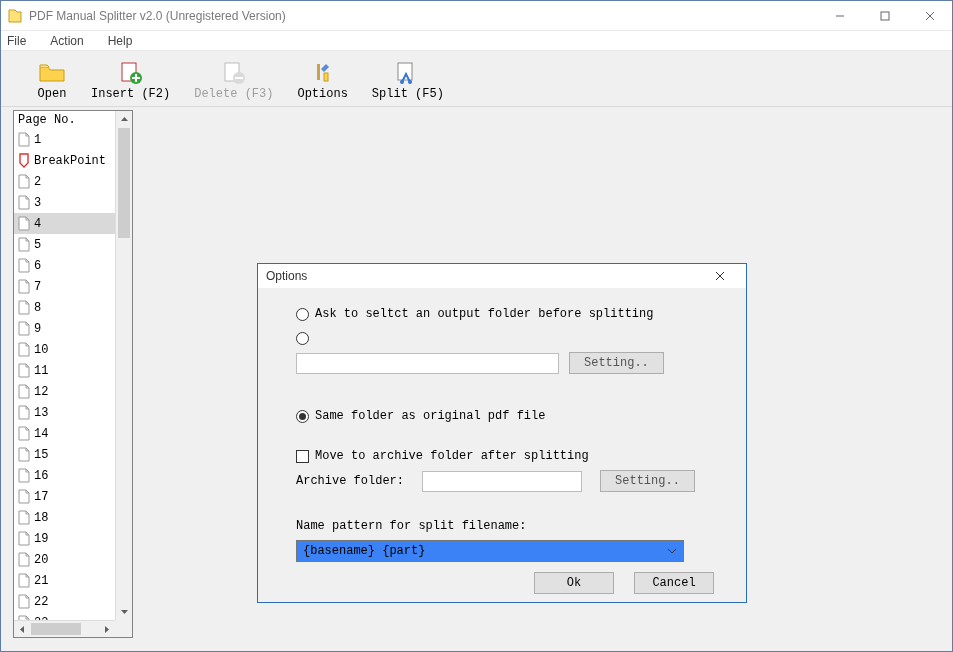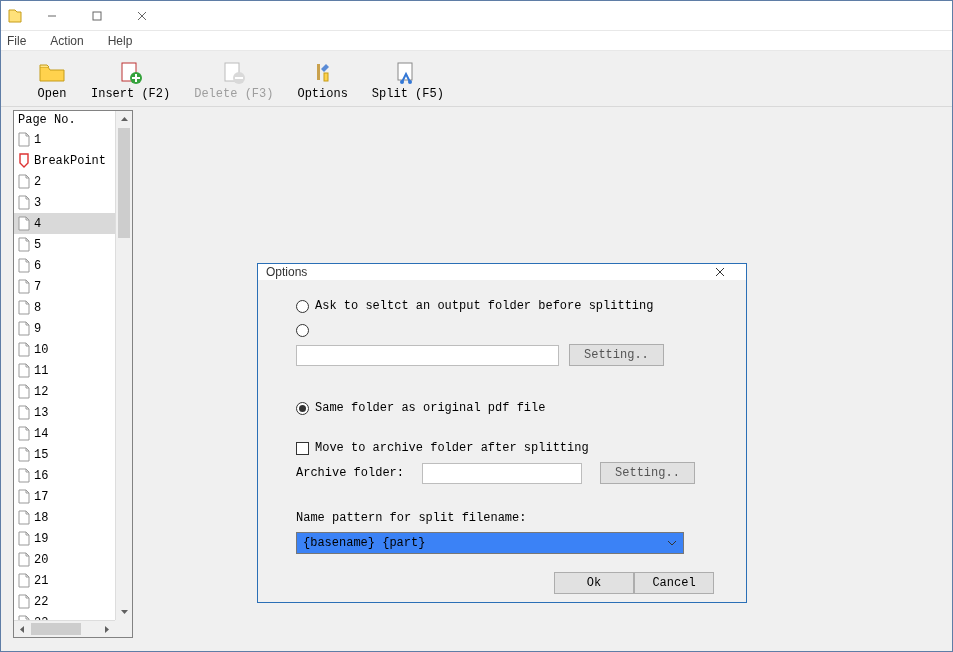--- a/index.html
+++ b/index.html
@@ -154,33 +154,34 @@
     font-family: "Courier New", monospace;
     font-size:12px; color:#555;
     padding: 0 14px;
   }
   .btn.primary { color:#000; background:#e1e1e1; }
   .select {
     height:22px; border:1px solid #777; background:#3b82f6;
     display:flex; align-items:center; padding:0 6px; position:relative;
   }
   .select .chev { position:absolute; right:6px; top:5px; }
-  .dlg-buttons { display:flex; justify-content:flex-end; margin-top:18px; }
+  .dlg-buttons { display:flex; justify-content:flex-end; gap:20px; margin-top:10px; }
   .dlg-buttons .btn { width:80px; padding:0; }
   .spacer-big { height: 24px; }
 </style>
 </head>
 <body>
 
 <div class="titlebar">
   <span class="app-icon">
     <svg width="16" height="16">
         <path d="M2 2h6l2 2h4v10H2z" fill="#ffe17a" stroke="#c59c1a"></path>
       </svg>
   </span>
+  <span class="title">PDF Manual Splitter v2.0 (Unregistered Version)</span>
   <div class="winbtn">
     <svg width="10" height="10">
         <path d="M1 5h8" stroke-width="1"></path>
       </svg>
   </div>
   <div class="winbtn">
     <svg width="10" height="10">
         <rect x="1" y="1" width="8" height="8" fill="none" stroke-width="1"></rect>
       </svg>
   </div>

